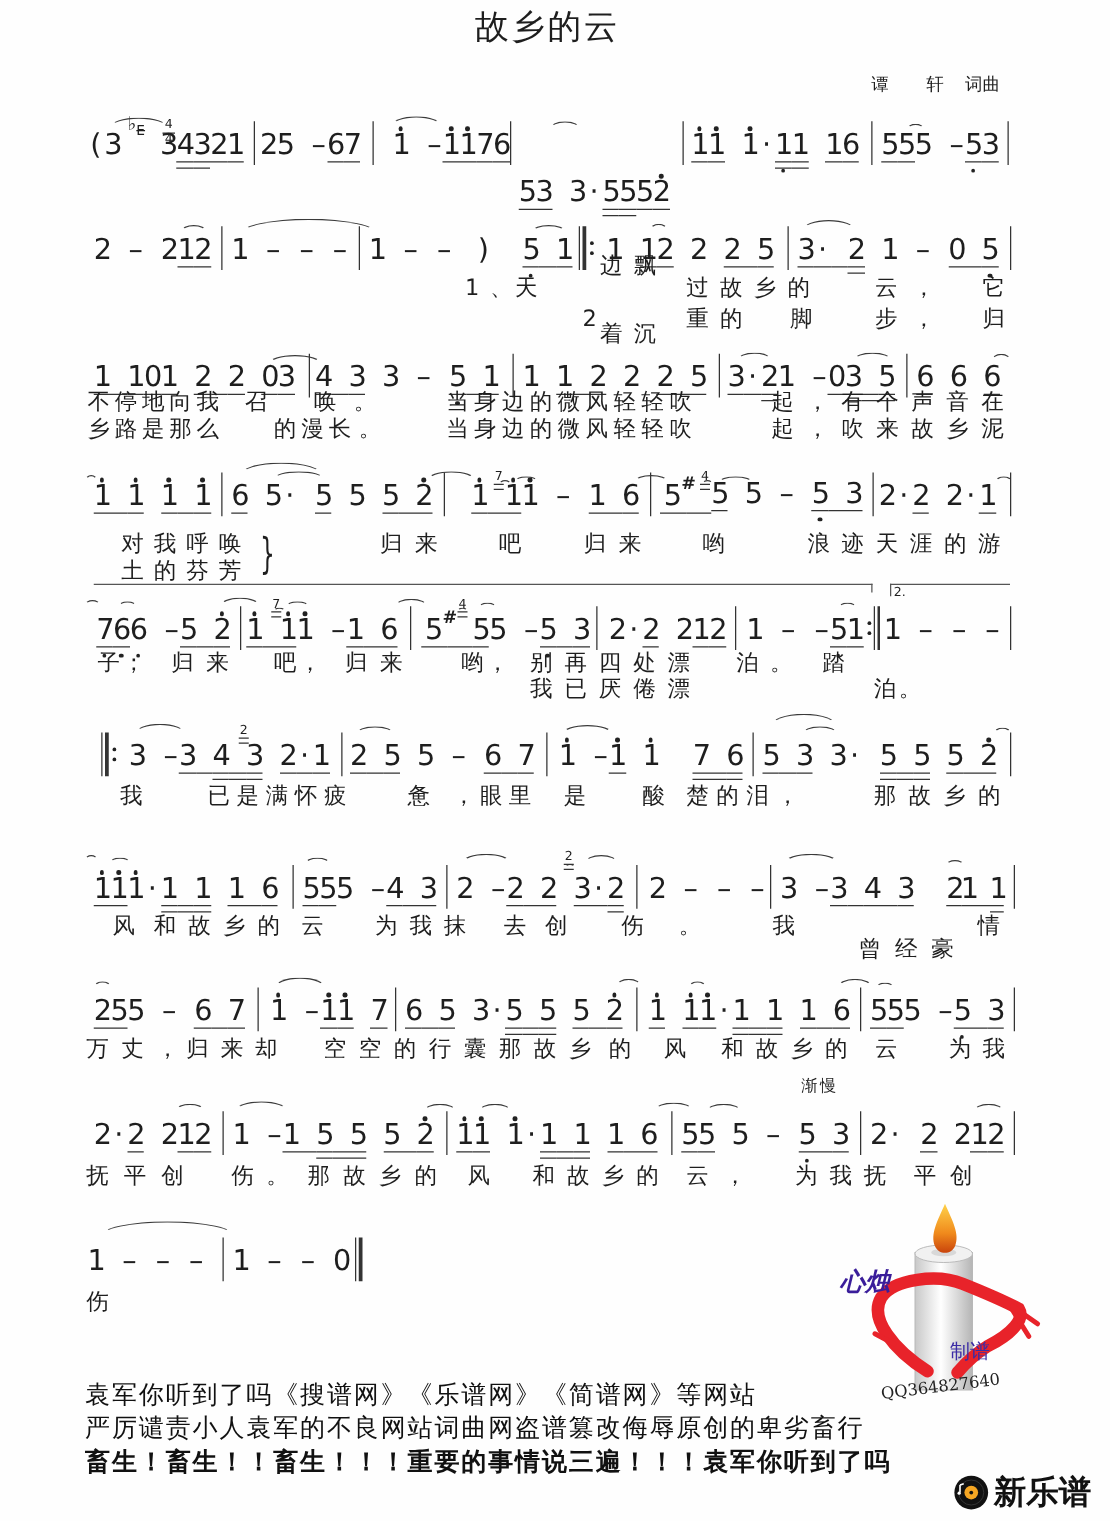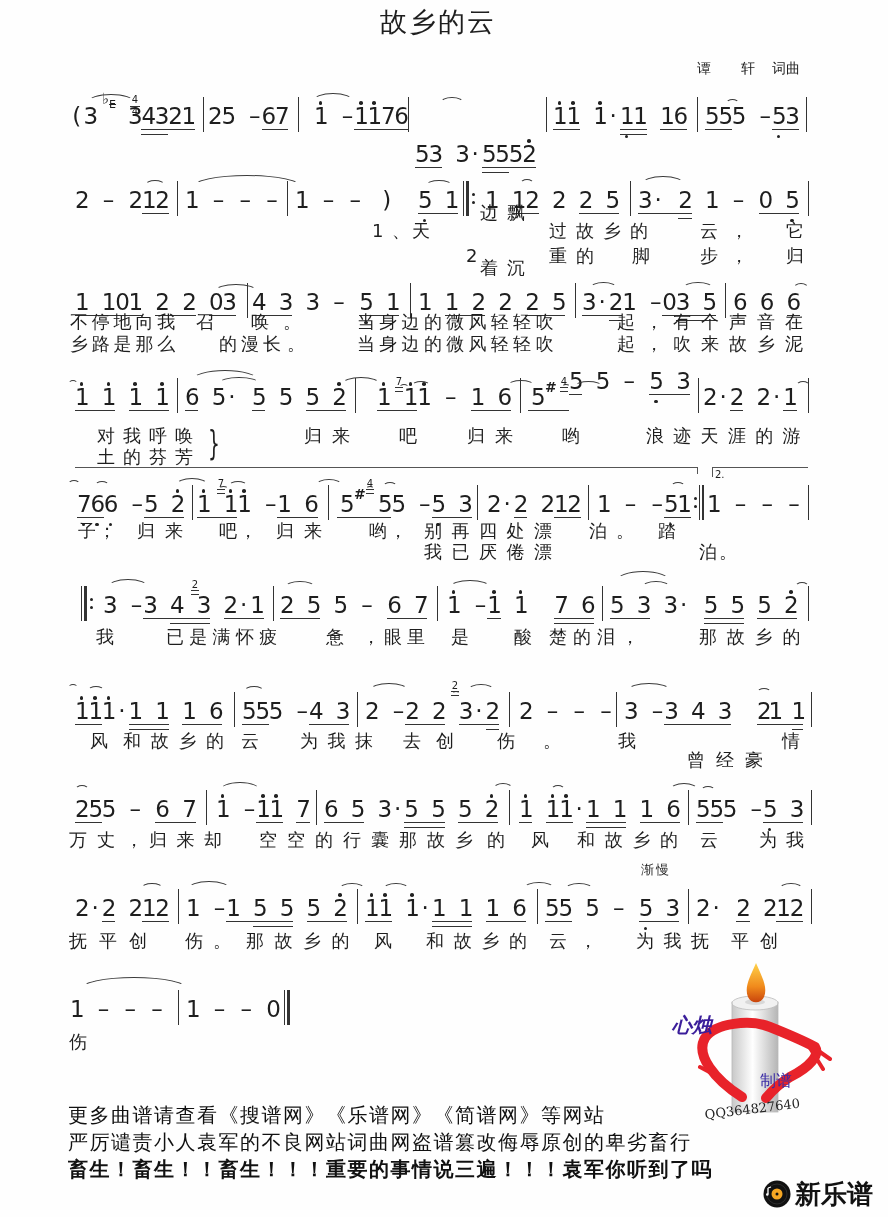--- a/index.html
+++ b/index.html
@@ -114,21 +114,21 @@
       <div class="arc" style="left: 215px; top: 284px; width: 42px; height: 14px;"></div>
       <div class="arc" style="left: 590px; top: 282px; width: 27px; height: 12px;"></div>
       <div class="arc" style="left: 683px; top: 282px; width: 30px; height: 12px;"></div>
       <div class="arc" style="left: 793px; top: 283px; width: 16px; height: 12px;"></div>
     </div>
     <div>
       <div class="grp" style="left: 75px; top: 386px;"><span class="c u1 dh">1</span><span class="c u1"></span><span class="c u1 dh">1</span><span class="c"></span><span class="c u1 dh">1</span><span class="c u1"></span><span class="c u1 dh">1</span></div>
       <div class="grp" style="left: 185px; top: 386px;"><span class="c u1">6</span><span class="c"></span><span class="c">5</span><span class="c">·</span><span class="c"></span><span class="c u1">5</span><span class="c"></span><span class="c">5</span><span class="c"></span><span class="c u1">5</span><span class="c u1"></span><span class="c u1 dh">2</span></div>
       <div class="grp" style="left: 377px; top: 386px;"><span class="c u1 dh">1</span><span class="c u1"></span><span class="c u1 dh">1</span><span class="c dh">1</span><span class="c"></span><span class="c">–</span><span class="c"></span><span class="c u1">1</span><span class="c u1"></span><span class="c u1">6</span></div>
       <div class="grp" style="left: 528px; top: 386px;"><span class="c u1" style="width: 20.5px;">5</span><span class="c u1" style="width: 20.5px;"></span></div>
-      <div class="grp" style="left: 569px; top: 370px;"><span class="c u1">5</span><span class="c"></span><span class="c">5</span><span class="c"></span><span class="c">–</span><span class="c"></span><span class="c u1 dl">5</span><span class="c u1"></span><span class="c u1">3</span></div>
+      <div class="grp" style="left: 569px; top: 384px;"><span class="c u1">5</span><span class="c"></span><span class="c">5</span><span class="c"></span><span class="c">–</span><span class="c"></span><span class="c u1 dl">5</span><span class="c u1"></span><span class="c u1">3</span></div>
       <div class="grp" style="left: 703px; top: 386px;"><span class="c">2</span><span class="c">·</span><span class="c u1">2</span><span class="c"></span><span class="c">2</span><span class="c">·</span><span class="c u1">1</span></div>
       <div class="bar" style="left: 177px; top: 378px;"></div>
       <div class="bar" style="left: 355px; top: 378px;"></div>
       <div class="bar" style="left: 520px; top: 378px;"></div>
       <div class="bar" style="left: 698px; top: 378px;"></div>
       <div class="bar" style="left: 808px; top: 378px;"></div>
       <div class="arc" style="left: 68px; top: 380px; width: 10px; height: 10px;"></div>
       <div class="arc" style="left: 192px; top: 370px; width: 66px; height: 20px;"></div>
       <div class="arc" style="left: 219px; top: 377px; width: 40px; height: 12px;"></div>
       <div class="arc" style="left: 342px; top: 377px; width: 38px; height: 14px;"></div>
@@ -398,21 +398,21 @@
   </g>
   <g fill="none" stroke="#e8232a" stroke-linecap="round">
     <path d="M82,142 C55,125 35,100 45,83 C55,68 90,64 110,72 C125,78 140,84 155,92 C160,100 150,112 130,122 C120,128 112,136 106,143" stroke-width="10"></path>
     <path d="M150,90 L170,104 M150,93 L163,114 M55,120 L40,112" stroke-width="4"></path>
   </g>
   <text x="12" y="77" font-size="20" font-weight="bold" font-style="italic" fill="#3a1d9a" font-family="DejaVu Sans, sans-serif">心烛</text>
   <text x="100" y="131" font-size="16" fill="#3b2ca5" font-family="DejaVu Sans, sans-serif">制谱</text>
   <text x="44" y="158" font-size="13" fill="#222" transform="rotate(-7 95 150)" font-family="DejaVu Serif, serif">QQ364827640</text>
 </svg>
 
-<div class="foot" style="top:1103px">更多曲谱请查看《搜谱网》《乐谱网》《简谱网》等网站</div>
+<div class="foot" style="top:1103px">袁军你听到了吗《搜谱网》《乐谱网》《简谱网》等网站</div>
 <div class="foot" style="top:1130px">严厉谴责小人袁军的不良网站词曲网盗谱篡改侮辱原创的卑劣畜行</div>
 <div class="foot b" style="top:1157px">畜生！畜生！！畜生！！！重要的事情说三遍！！！袁军你听到了吗</div>
 
 <div class="brand">
   <svg width="30" height="32" viewBox="0 0 30 32" style="position:absolute;left:0;top:0">
     <circle cx="15" cy="16" r="13.5" fill="#111"></circle>
     <circle cx="15" cy="16" r="10" fill="none" stroke="#333" stroke-width="0.8"></circle>
     <circle cx="15" cy="16" r="5.5" fill="#f5a623"></circle>
     <circle cx="15" cy="16" r="1.5" fill="#111"></circle>
     <path d="M6,10 l0,6 M6,10 l3,-1" stroke="#fff" stroke-width="1.3" fill="none"></path>

